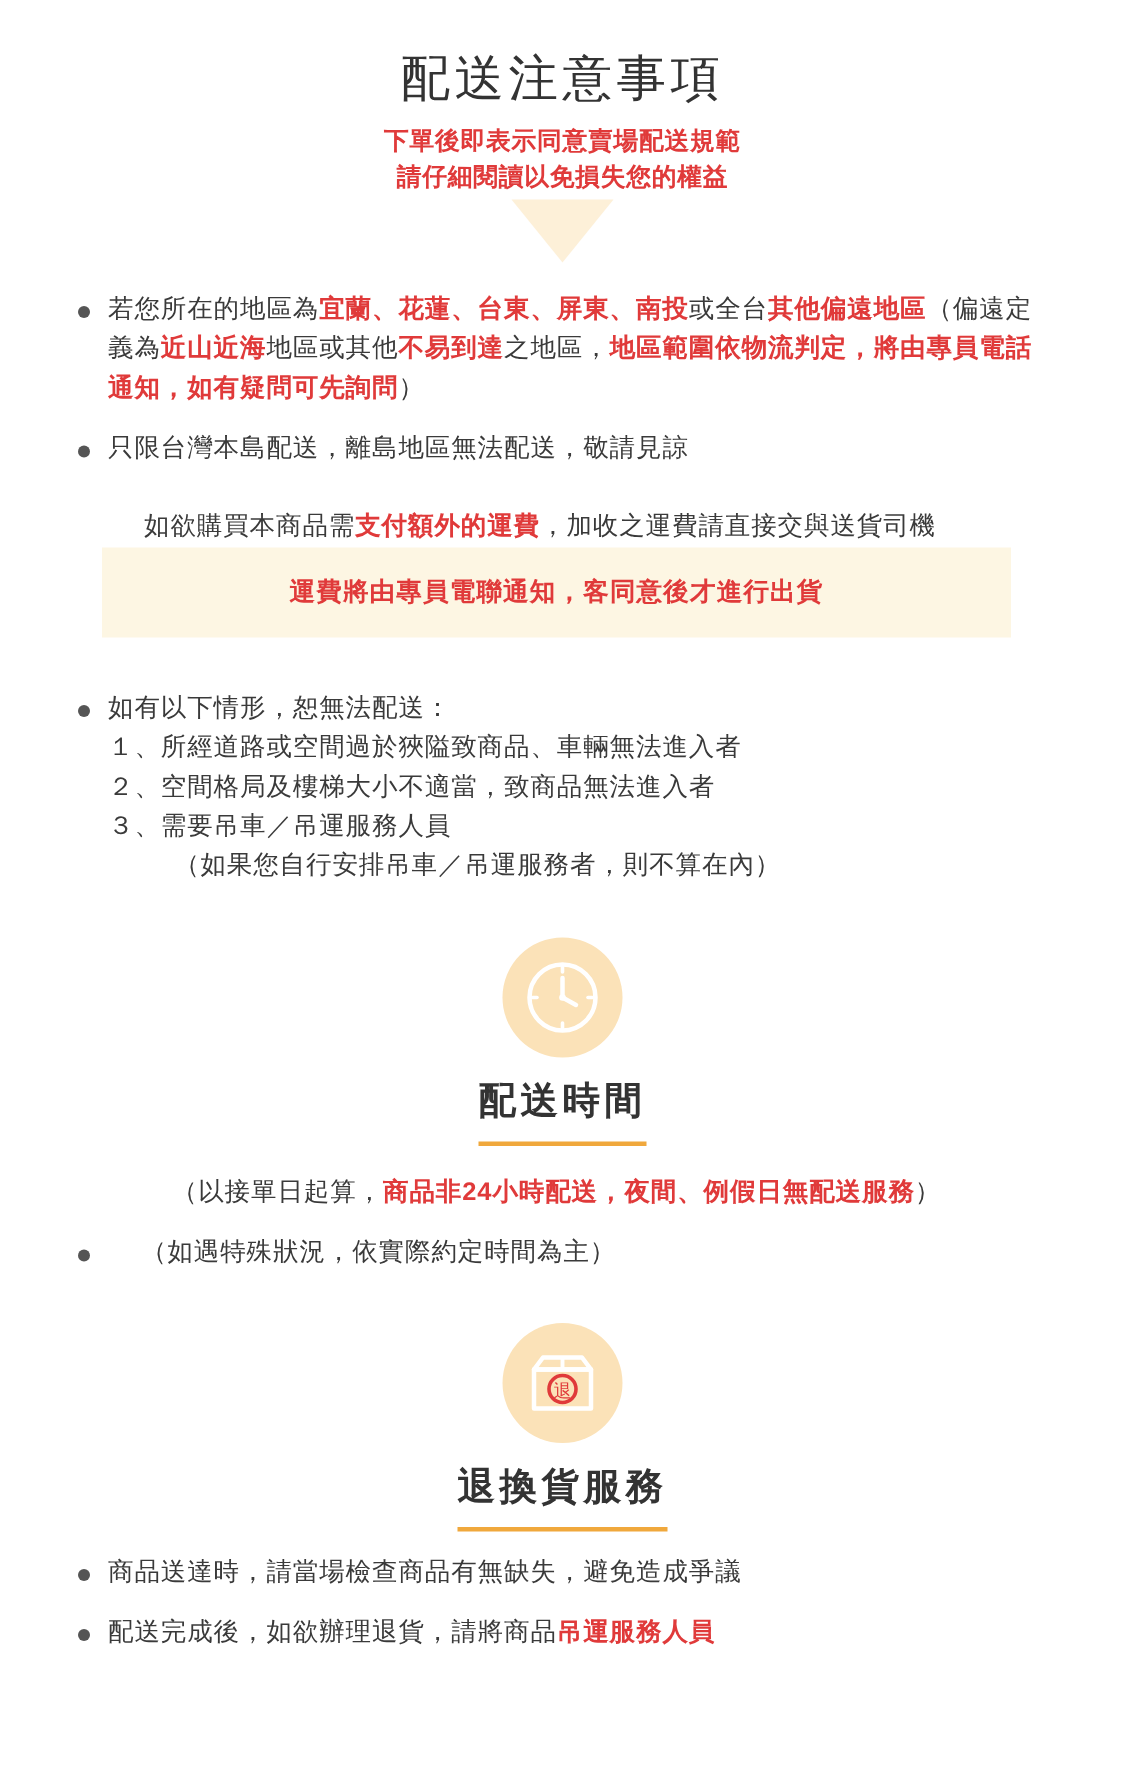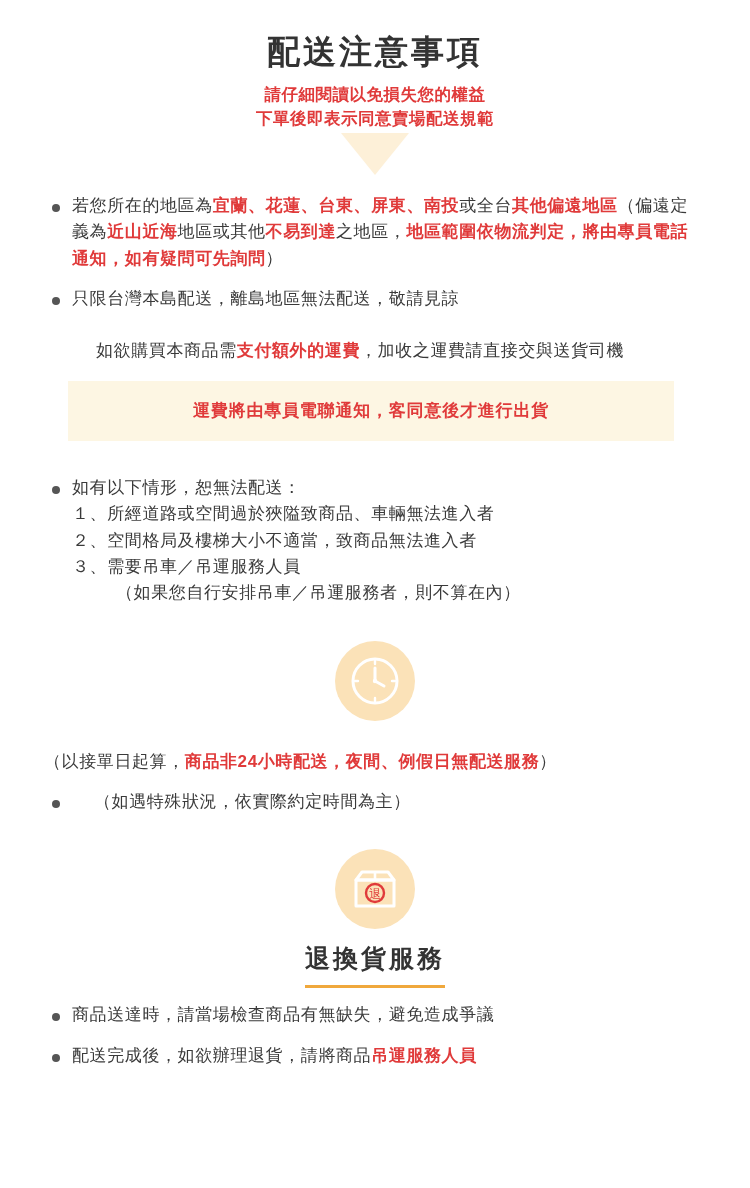--- a/index.html
+++ b/index.html
@@ -24,21 +24,21 @@
   }
 
   
   .header {
     text-align: center;
     position: relative;
   }
   .header h1 {
     margin: 8px 0 6px 0;
     font-size: 33px;
-    font-weight: bold;
+    font-weight: normal;
     letter-spacing: 3px;
     color: #333333;
   }
   .header .sub {
     color: #e03a3a;
     font-size: 16.5px;
     line-height: 1.45;
     letter-spacing: 0.5px;
     font-weight: bold;
   }
@@ -88,21 +88,21 @@
 
   
   .note-block {
     margin: 22px 24px 6px 24px;
     padding: 4px 0 0 0;
   }
   .note-line {
     text-align: left;
     padding-left: 28px;
     letter-spacing: 0.6px;
-    margin-bottom: 16px;
+    margin-bottom: 0;
   }
   .highlight-bar {
     background: #fdf6e3;
     text-align: center;
     padding: 17px 4px;
     letter-spacing: 0.8px;
     font-weight: bold;
   }
 
   
@@ -124,35 +124,36 @@
     font-size: 25px;
     font-weight: bold;
     color: #333333;
     letter-spacing: 3px;
     display: inline-block;
     border-bottom: 3px solid #f0a83c;
     padding-bottom: 7px;
   }
 
   .center-note {
+    text-align: center;
     letter-spacing: 0.6px;
     margin: 18px 0 4px 0;
   }
   .spacer-md { height: 14px; }
 </style>
 </head>
 <body>
 
 <div class="page">
 
   <div class="header">
     <h1>配送注意事項</h1>
     <div class="sub">
+      <div>下單後即表示同意賣場配送規範</div>
       <div>請仔細閱讀以免損失您的權益</div>
-      <div>下單後即表示同意賣場配送規範</div>
     </div>
     <div class="arrow-wrap">
       <div class="arrow"></div>
     </div>
   </div>
 
   <div class="content">
 
     <div class="bullet-row">
       <span class="dot"></span>
@@ -195,20 +196,23 @@
         <circle cx="26" cy="26" r="22" fill="none" stroke="#ffffff" stroke-width="3"></circle>
         <line x1="26" y1="26" x2="26" y2="13" stroke="#ffffff" stroke-width="3" stroke-linecap="round"></line>
         <line x1="26" y1="26" x2="35" y2="31" stroke="#ffffff" stroke-width="3" stroke-linecap="round"></line>
         <circle cx="26" cy="26" r="2.2" fill="#ffffff"></circle>
         <line x1="26" y1="6" x2="26" y2="9" stroke="#ffffff" stroke-width="2.4" stroke-linecap="round"></line>
         <line x1="26" y1="43" x2="26" y2="46" stroke="#ffffff" stroke-width="2.4" stroke-linecap="round"></line>
         <line x1="6" y1="26" x2="9" y2="26" stroke="#ffffff" stroke-width="2.4" stroke-linecap="round"></line>
         <line x1="43" y1="26" x2="46" y2="26" stroke="#ffffff" stroke-width="2.4" stroke-linecap="round"></line>
       </svg>
     </div>
+    <div>
+      <span class="section-title">配送時間</span>
+    </div>
   </div>
 
   <div class="content">
 
     <div class="center-note">
       <span class="plain">（以接單日起算，</span><span class="red">商品非24小時配送，夜間、例假日無配送服務</span><span class="plain">）</span>
     </div>
 
     <div class="bullet-row">
       <span class="dot"></span>

